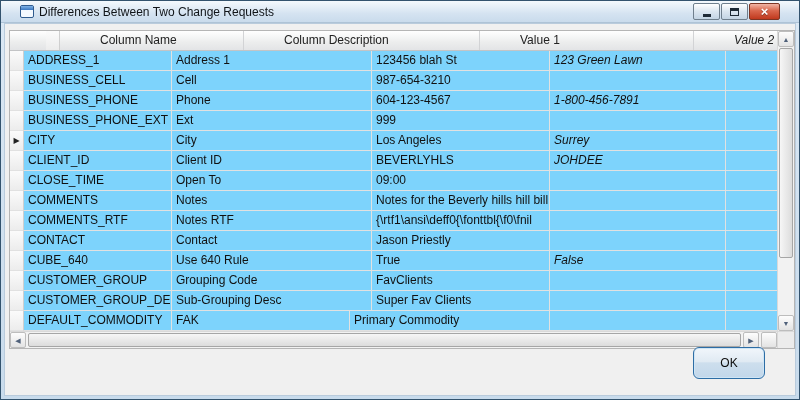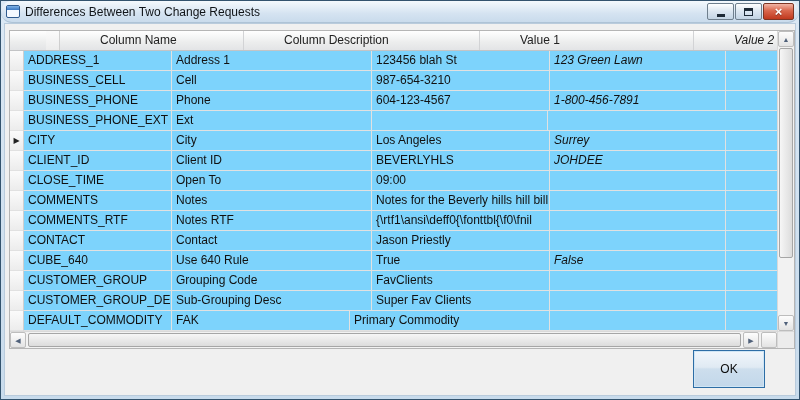--- a/index.html
+++ b/index.html
@@ -10,24 +10,23 @@
     -webkit-font-smoothing:antialiased;
   }
   .window {
     position:absolute; inset:0; box-sizing:border-box;
     border:1px solid #33536e;
     background:linear-gradient(#dce9f5, #c8dbec);
   }
   
   .titlebar {
     position:absolute; left:0; right:0; top:0; height:22px;
-    display:flex; align-items:center; padding:0 5px; box-sizing:border-box;
+    display:flex; align-items:center; padding:0 19px; box-sizing:border-box;
     background:linear-gradient(#f4f9fd, #d5e3f1 60%, #c9dbec);
     border-bottom:1px solid #aec3d6;
-    border-radius:11px;
   }
   .app-icon {
     width:14px; height:13px; margin-right:5px; box-sizing:border-box;
     border:1px solid #2f5b8f; background:#f4f9ff; border-radius:2px;
     position:relative; flex:0 0 auto;
   }
   .app-icon::before {
     content:""; position:absolute; left:0; right:0; top:0; height:4px;
     background:linear-gradient(#7fb2e5,#3a78c2);
   }
@@ -120,22 +119,22 @@
     border:1px solid #a6a6a6; border-radius:2px; box-sizing:border-box;
   }
   .hthumb {
     flex:1 1 auto; margin:0 2px; height:14px; align-self:center;
     background:linear-gradient(#f6f6f6,#dcdcdc);
     border:1px solid #a6a6a6; border-radius:2px; box-sizing:border-box;
   }
   .hscroll .extra { margin-left:2px; }
   
   .ok-button {
-    position:absolute; right:30px; bottom:7px; width:72px; height:38px;
-    box-sizing:border-box; border:1px solid #2d6da5; border-radius:0;
+    position:absolute; right:30px; bottom:16px; width:72px; height:32px;
+    box-sizing:border-box; border:1px solid #2d6da5; border-radius:6px;
     background:linear-gradient(#f1f6fb, #e0eaf3 45%, #cddeed 50%, #c2d7ea);
     box-shadow:inset 0 0 0 1px #cfe5f5;
     font-family:"Liberation Sans", sans-serif; font-size:12px; color:#0c0c0c;
     display:flex; align-items:center; justify-content:center;
   }
 </style>
 </head>
 <body>
 
 <div class="window">
@@ -191,20 +190,21 @@
             <div class="cell c0">BUSINESS_PHONE</div>
             <div class="cell c1">Phone</div>
             <div class="cell c2">604-123-4567</div>
             <div class="cell c3">1-800-456-7891</div>
             <div class="cell filler"></div>
           </div>
           <div class="grid-row">
             <div class="cell selector"></div>
             <div class="cell c0">BUSINESS_PHONE_EXT</div>
             <div class="cell c1">Ext</div>
+            <div class="cell c2">999</div>
             <div class="cell c3"></div>
             <div class="cell filler"></div>
           </div>
           <div class="grid-row">
             <div class="cell selector">▶</div>
             <div class="cell c0">CITY</div>
             <div class="cell c1">City</div>
             <div class="cell c2">Los Angeles</div>
             <div class="cell c3">Surrey</div>
             <div class="cell filler"></div>

